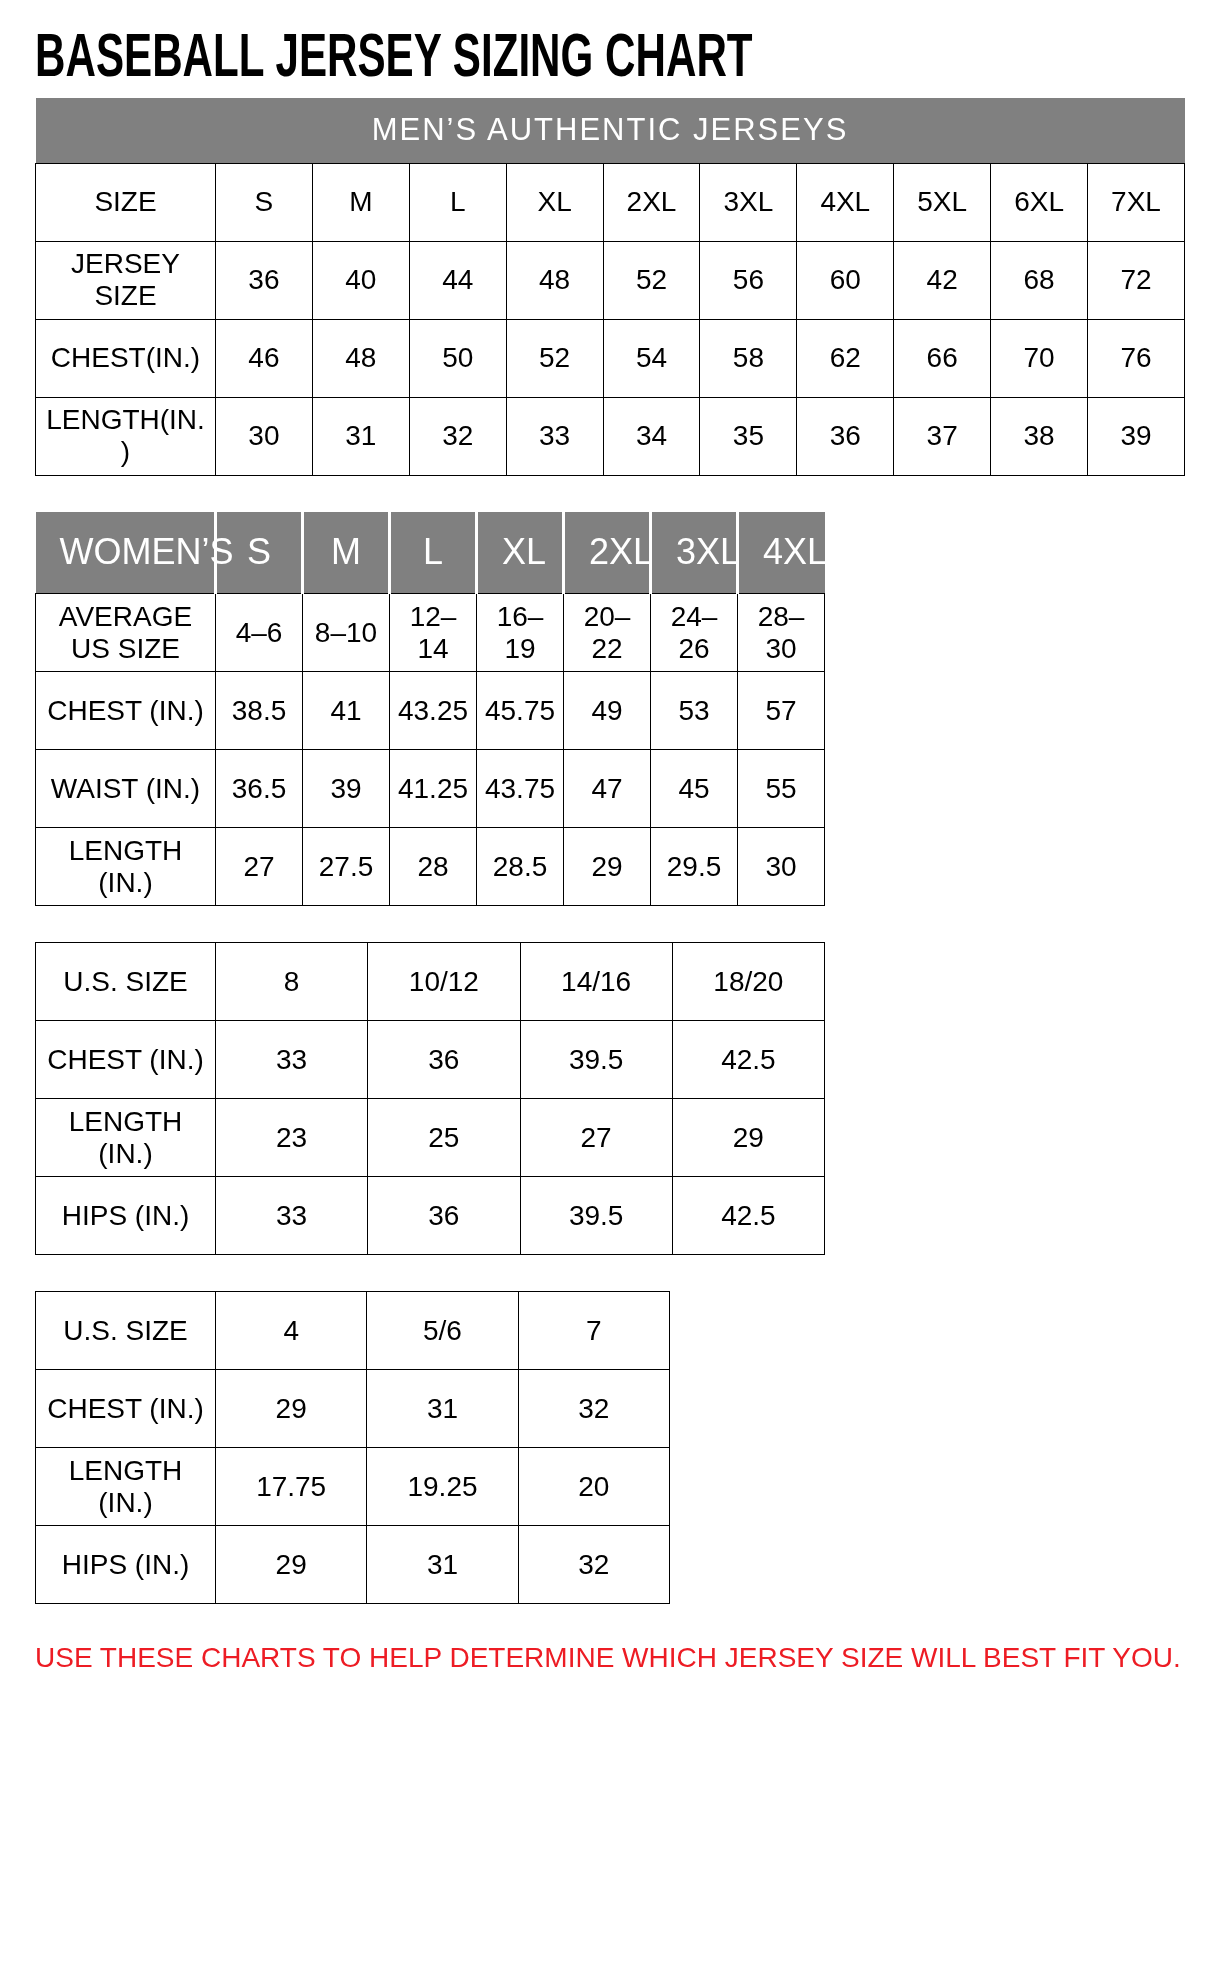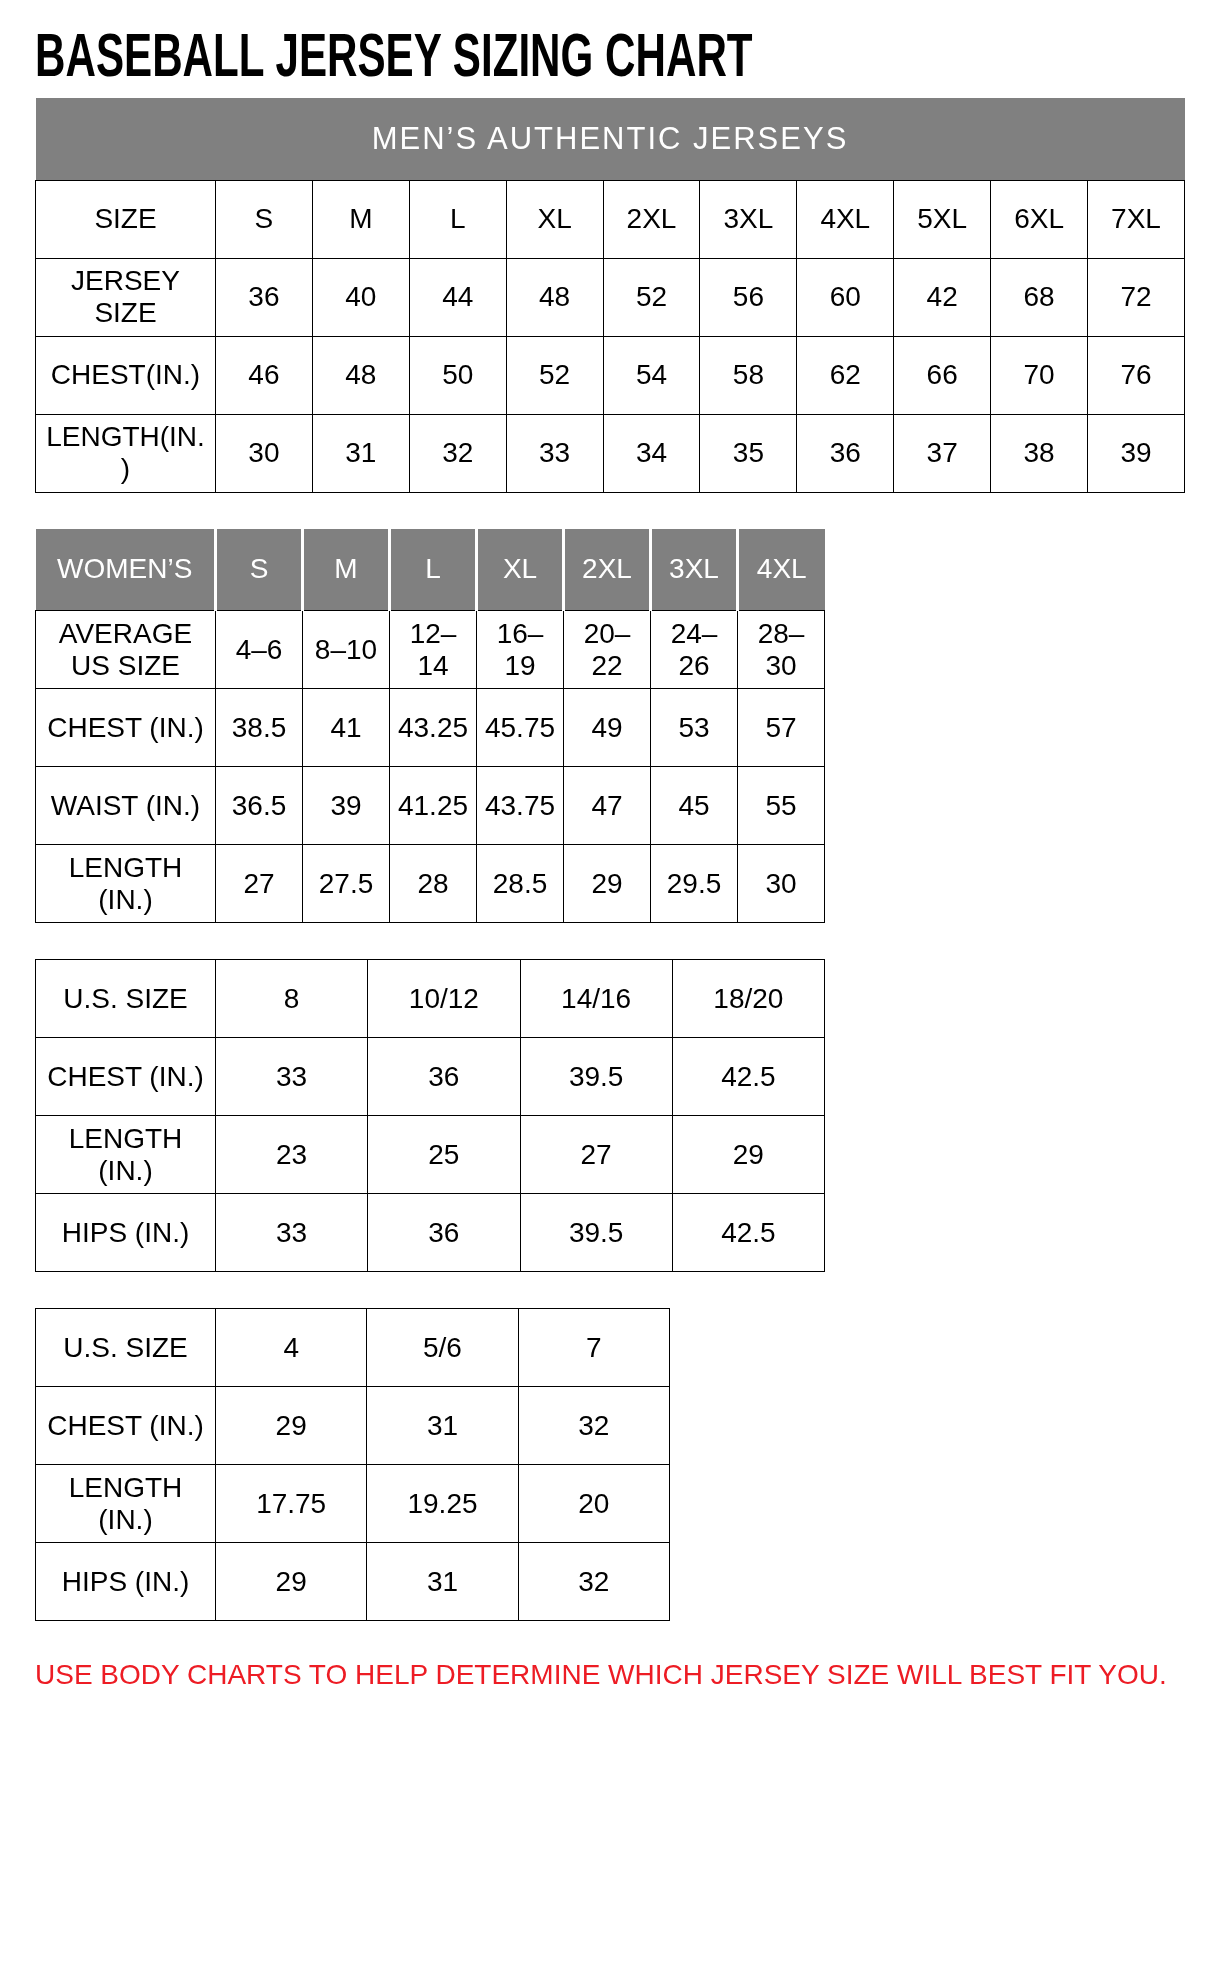--- a/index.html
+++ b/index.html
@@ -48,40 +48,40 @@
     vertical-align: middle;
     height: 78px;
     font-size: 28px;
     padding: 2px 6px;
     overflow-wrap: break-word;
   }
 
   .tbl th.bar {
     background: var(--header-gray, #808080);
     color: #ffffff;
-    height: 82px;
+    height: 65px;
     font-size: 31px;
     font-weight: 400;
     letter-spacing: 2px;
     text-align: center;
     vertical-align: middle;
     border: none;
   }
 
   .tbl th.gray {
     background: var(--header-gray, #808080);
     color: #ffffff;
     height: 82px;
-    font-size: 28px;
+    font-size: 36px;
     font-weight: 400;
     text-align: center;
     vertical-align: middle;
     border: none;
     border-right: 3px solid #ffffff;
-    padding: 2px 6px;
+    padding: 2px 24px;
   }
   .tbl th.gray:last-child { border-right: none; }
 
   .footer {
     color: var(--accent-red, #ed1c24);
     font-size: 28px;
     line-height: 1.3;
     margin-top: 2px;
     white-space: nowrap;
   }
@@ -280,15 +280,15 @@
         </tr>
         <tr>
           <td>HIPS (IN.)</td>
           <td>29</td>
           <td>31</td>
           <td>32</td>
         </tr>
       </tbody>
     </table>
 
-  <p class="footer">USE BODY CHARTS TO HELP DETERMINE WHICH JERSEY SIZE WILL BEST FIT YOU.</p>
+  <p class="footer">USE THESE CHARTS TO HELP DETERMINE WHICH JERSEY SIZE WILL BEST FIT YOU.</p>
 
 </div>
 
 </body></html>

